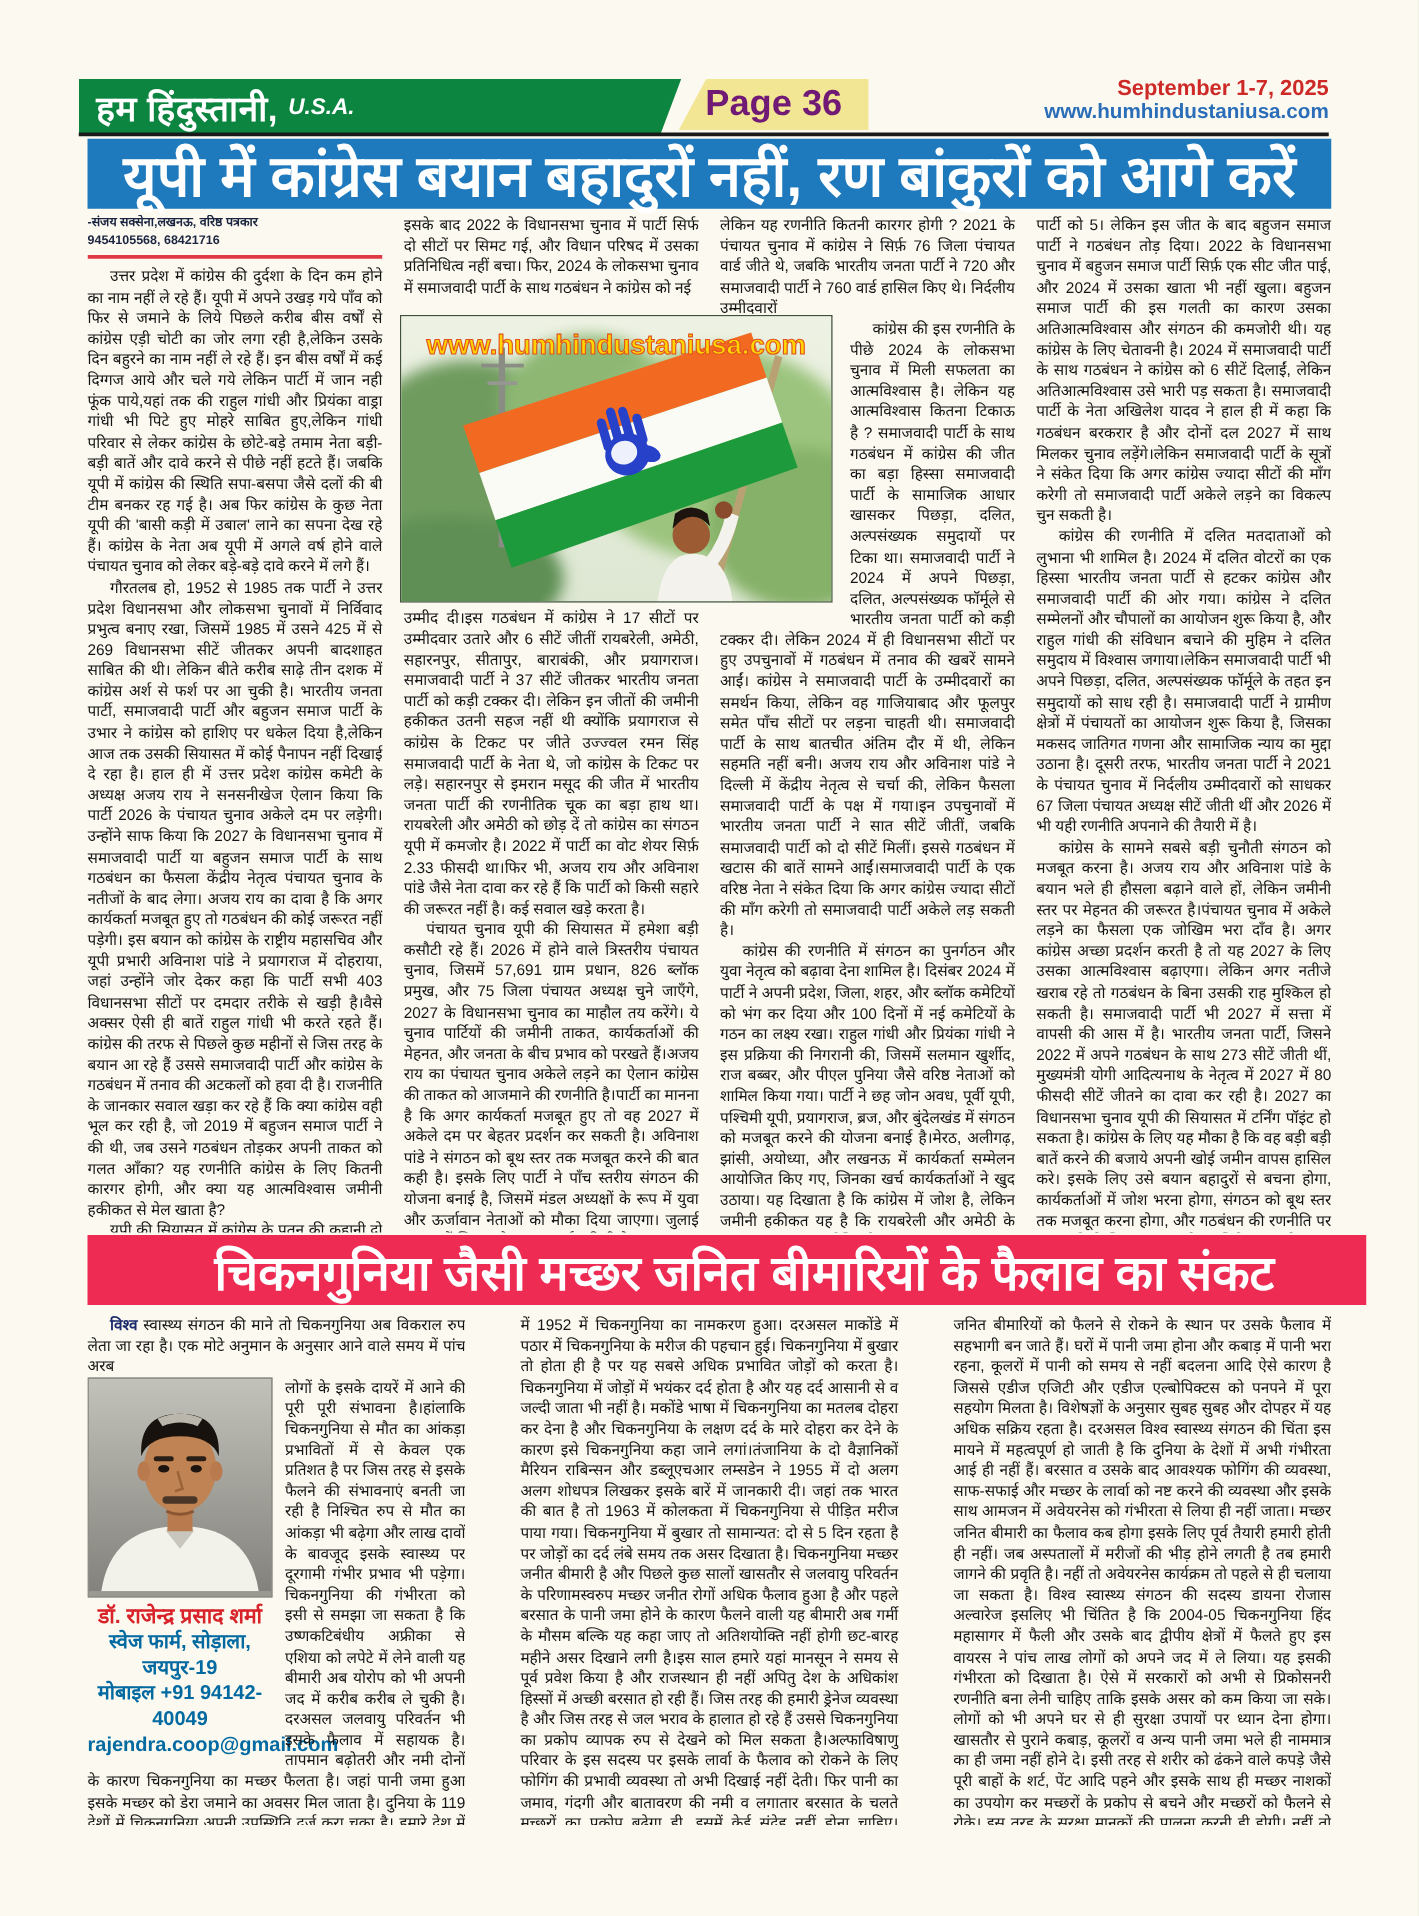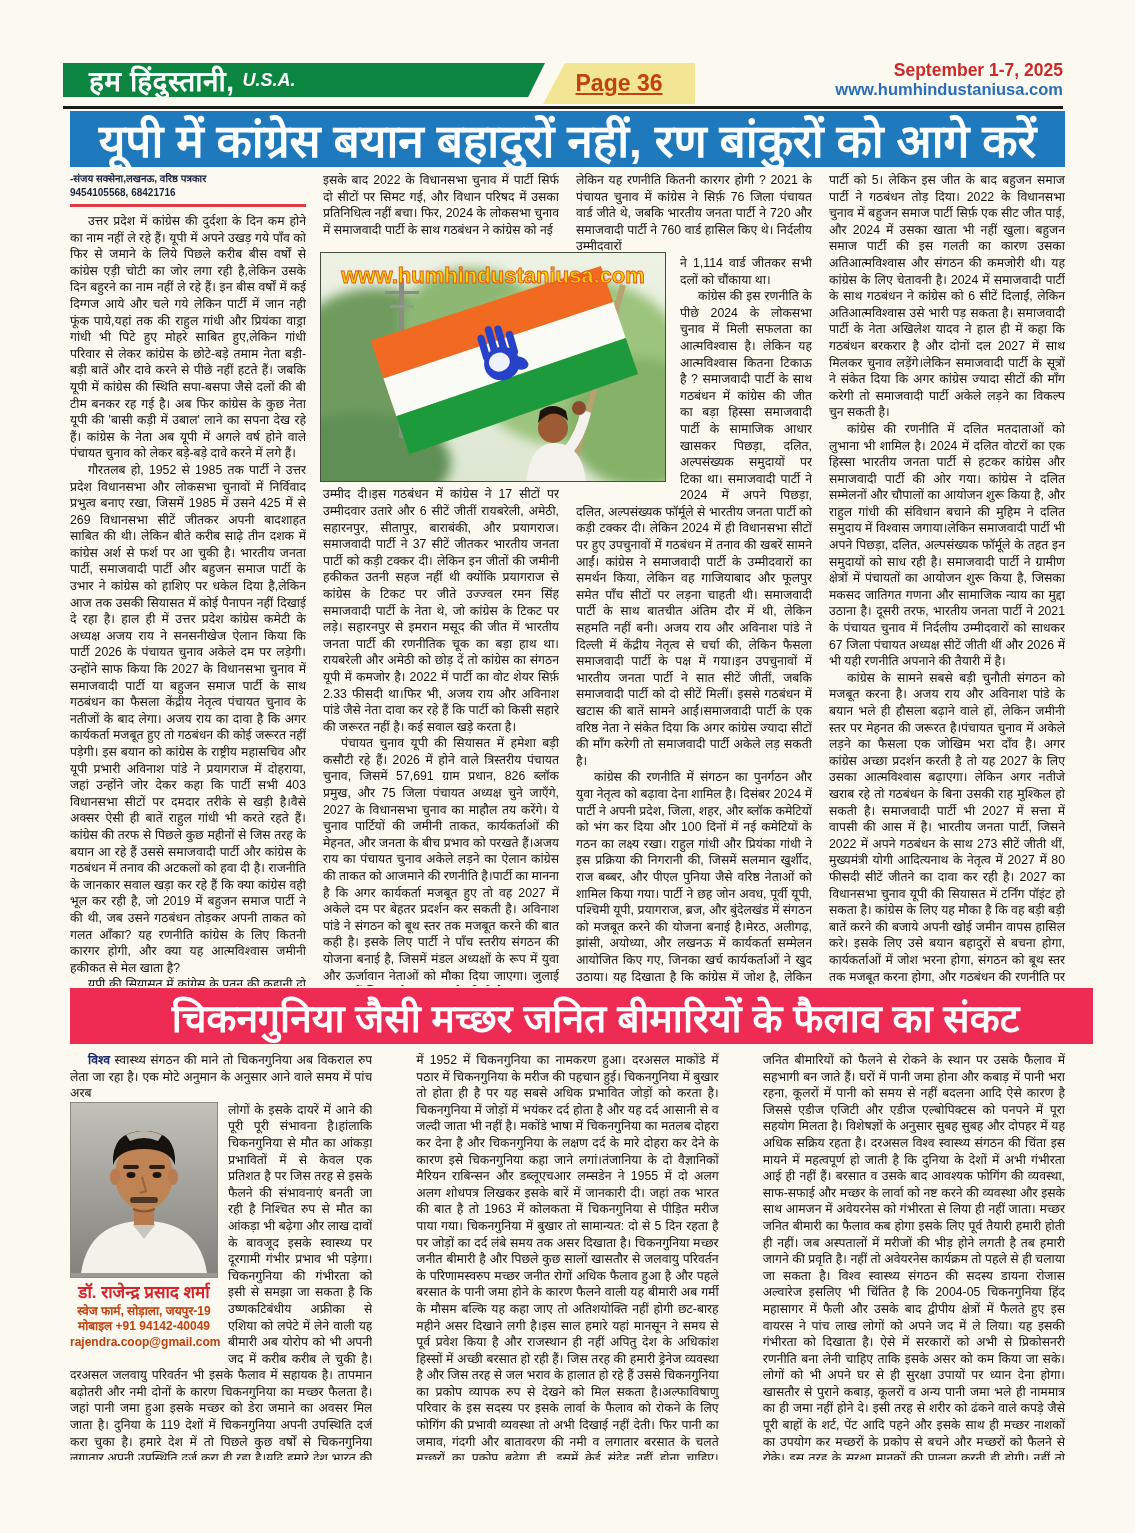--- a/index.html
+++ b/index.html
@@ -1,25 +1,25 @@
 <!DOCTYPE html>
 <html><head>
 <meta charset="utf-8">
 <style>
   html,body{margin:0;padding:0;background:#e8e6da;}
   .page{position:relative;width:1135px;height:1533px;background:#fcfaf0;margin:0 auto;overflow:hidden;
         font-family:"Liberation Sans","DejaVu Sans",sans-serif;color:#141414;}
   
-  .masthead-bar{position:absolute;left:63px;top:63px;width:482px;height:34px;background:#0b8540;
-        clip-path:polygon(0 0,100% 0,96.5% 100%,0 100%);display:flex;align-items:center;padding-left:26px;box-sizing:border-box;}
+  .masthead-bar{position:absolute;left:63px;top:63px;width:482px;height:45px;background:#0b8540;
+        clip-path:polygon(0 0,100% 0,96.5% 100%,0 100%);display:flex;align-items:center;padding-left:14px;box-sizing:border-box;}
   .masthead-name{color:#fff;font-weight:bold;font-size:28px;letter-spacing:.5px;white-space:nowrap;}
   .masthead-usa{color:#fff;font-weight:bold;font-style:italic;font-size:18px;margin-left:8px;}
   .pagebox{position:absolute;left:543px;top:63px;width:152px;height:41px;background:#f2e593;
         clip-path:polygon(22px 0,100% 0,100% 100%,0 100%);display:flex;align-items:center;justify-content:center;}
-  .pagebox span{font-weight:bold;font-size:23px;color:#c2410c;text-decoration:underline;}
+  .pagebox span{font-weight:bold;font-size:29px;color:#701a75;}
   .head-right{position:absolute;right:72px;top:60px;text-align:right;line-height:1.15;}
   .head-date{color:#cd2927;font-weight:bold;font-size:17.5px;}
   .head-url{color:#2a6db8;font-weight:bold;font-size:16.5px;}
   .head-rule{position:absolute;left:63px;top:106px;width:1000px;height:3px;background:#1a1a1a;}
   
   .headline1{position:absolute;left:70px;top:111px;width:995px;height:56px;background:#1e7abd;
         display:flex;align-items:center;justify-content:center;}
   .headline1 span{color:#fff;font-weight:bold;font-size:46px;white-space:nowrap;}
   .headline2{position:absolute;left:70px;top:988px;width:995px;height:56px;background:#ee2b52;
         display:flex;align-items:center;justify-content:center;padding-left:28px;}
@@ -35,21 +35,21 @@
   .byline-rule{height:3px;background:#e03a45;margin:5px 0 6px 0;}
   
   .newsphoto{position:absolute;left:250px;top:80px;width:346px;height:230px;background:#dfe7d5;
         border:1px solid #43503f;box-sizing:border-box;z-index:3;}
   .photo-gap{height:248px;}
   .intrude-spacer{float:left;width:96px;height:238px;margin:0 8px 4px 0;}
   
   .float-card{float:left;width:148px;margin:0 10px 4px 0;}
   .float-card .frame{border:1px solid #8a8a80;background:#9a9992;}
   .cap-name{color:#d8232a;font-weight:bold;font-size:17px;text-align:center;margin-top:5px;line-height:1.2;}
-  .cap-line{color:#c2410c;font-weight:bold;font-size:12px;text-align:center;line-height:1.3;}
+  .cap-line{color:#0369a1;font-weight:bold;font-size:16px;text-align:center;line-height:1.3;}
   .lead-word{font-weight:bold;color:#1b2a6b;}
 </style>
 </head>
 <body>
 
 <div class="page">
 
   <div class="masthead-bar">
     <span class="masthead-name">हम हिंदुस्तानी,</span>
     <span class="masthead-usa">U.S.A.</span>
@@ -144,21 +144,20 @@
         </div>
     </div>
 
     <div class="col">
       <div>
           <p class="para">लेकिन यह रणनीति कितनी कारगर होगी ? 2021 के पंचायत चुनाव में कांग्रेस ने सिर्फ़ 76 जिला पंचायत वार्ड जीते थे, जबकि भारतीय जनता पार्टी ने 720 और समाजवादी पार्टी ने 760 वार्ड हासिल किए थे। निर्दलीय उम्मीदवारों</p>
         </div>
       <div>
         <div class="intrude-spacer"></div>
         <div>
-            <p class="para">ने 1,114 वार्ड जीतकर सभी दलों को चौंकाया था।</p>
             <p class="para ind">कांग्रेस की इस रणनीति के पीछे 2024 के लोकसभा चुनाव में मिली सफलता का आत्मविश्वास है। लेकिन यह आत्मविश्वास कितना टिकाऊ है ? समाजवादी पार्टी के साथ गठबंधन में कांग्रेस की जीत का बड़ा हिस्सा समाजवादी पार्टी के सामाजिक आधार खासकर पिछड़ा, दलित, अल्पसंख्यक समुदायों पर टिका था। समाजवादी पार्टी ने 2024 में अपने पिछड़ा, दलित, अल्पसंख्यक फॉर्मूले से भारतीय जनता पार्टी को कड़ी टक्कर दी। लेकिन 2024 में ही विधानसभा सीटों पर हुए उपचुनावों में गठबंधन में तनाव की खबरें सामने आईं। कांग्रेस ने समाजवादी पार्टी के उम्मीदवारों का समर्थन किया, लेकिन वह गाजियाबाद और फूलपुर समेत पाँच सीटों पर लड़ना चाहती थी। समाजवादी पार्टी के साथ बातचीत अंतिम दौर में थी, लेकिन सहमति नहीं बनी। अजय राय और अविनाश पांडे ने दिल्ली में केंद्रीय नेतृत्व से चर्चा की, लेकिन फैसला समाजवादी पार्टी के पक्ष में गया।इन उपचुनावों में भारतीय जनता पार्टी ने सात सीटें जीतीं, जबकि समाजवादी पार्टी को दो सीटें मिलीं। इससे गठबंधन में खटास की बातें सामने आईं।समाजवादी पार्टी के एक वरिष्ठ नेता ने संकेत दिया कि अगर कांग्रेस ज्यादा सीटों की माँग करेगी तो समाजवादी पार्टी अकेले लड़ सकती है।</p>
             <p class="para ind">कांग्रेस की रणनीति में संगठन का पुनर्गठन और युवा नेतृत्व को बढ़ावा देना शामिल है। दिसंबर 2024 में पार्टी ने अपनी प्रदेश, जिला, शहर, और ब्लॉक कमेटियों को भंग कर दिया और 100 दिनों में नई कमेटियों के गठन का लक्ष्य रखा। राहुल गांधी और प्रियंका गांधी ने इस प्रक्रिया की निगरानी की, जिसमें सलमान खुर्शीद, राज बब्बर, और पीएल पुनिया जैसे वरिष्ठ नेताओं को शामिल किया गया। पार्टी ने छह जोन अवध, पूर्वी यूपी, पश्चिमी यूपी, प्रयागराज, ब्रज, और बुंदेलखंड में संगठन को मजबूत करने की योजना बनाई है।मेरठ, अलीगढ़, झांसी, अयोध्या, और लखनऊ में कार्यकर्ता सम्मेलन आयोजित किए गए, जिनका खर्च कार्यकर्ताओं ने खुद उठाया। यह दिखाता है कि कांग्रेस में जोश है, लेकिन जमीनी हकीकत यह है कि रायबरेली और अमेठी के बाहर उसका प्रभाव सीमित है।</p>
           </div>
       </div>
     </div>
 
     <div class="col">
       <div>
           <p class="para">पार्टी को 5। लेकिन इस जीत के बाद बहुजन समाज पार्टी ने गठबंधन तोड़ दिया। 2022 के विधानसभा चुनाव में बहुजन समाज पार्टी सिर्फ़ एक सीट जीत पाई, और 2024 में उसका खाता भी नहीं खुला। बहुजन समाज पार्टी की इस गलती का कारण उसका अतिआत्मविश्वास और संगठन की कमजोरी थी। यह कांग्रेस के लिए चेतावनी है। 2024 में समाजवादी पार्टी के साथ गठबंधन ने कांग्रेस को 6 सीटें दिलाईं, लेकिन अतिआत्मविश्वास उसे भारी पड़ सकता है। समाजवादी पार्टी के नेता अखिलेश यादव ने हाल ही में कहा कि गठबंधन बरकरार है और दोनों दल 2027 में साथ मिलकर चुनाव लड़ेंगे।लेकिन समाजवादी पार्टी के सूत्रों ने संकेत दिया कि अगर कांग्रेस ज्यादा सीटों की माँग करेगी तो समाजवादी पार्टी अकेले लड़ने का विकल्प चुन सकती है।</p>
           <p class="para ind">कांग्रेस की रणनीति में दलित मतदाताओं को लुभाना भी शामिल है। 2024 में दलित वोटरों का एक हिस्सा भारतीय जनता पार्टी से हटकर कांग्रेस और समाजवादी पार्टी की ओर गया। कांग्रेस ने दलित सम्मेलनों और चौपालों का आयोजन शुरू किया है, और राहुल गांधी की संविधान बचाने की मुहिम ने दलित समुदाय में विश्वास जगाया।लेकिन समाजवादी पार्टी भी अपने पिछड़ा, दलित, अल्पसंख्यक फॉर्मूले के तहत इन समुदायों को साध रही है। समाजवादी पार्टी ने ग्रामीण क्षेत्रों में पंचायतों का आयोजन शुरू किया है, जिसका मकसद जातिगत गणना और सामाजिक न्याय का मुद्दा उठाना है। दूसरी तरफ, भारतीय जनता पार्टी ने 2021 के पंचायत चुनाव में निर्दलीय उम्मीदवारों को साधकर 67 जिला पंचायत अध्यक्ष सीटें जीती थीं और 2026 में भी यही रणनीति अपनाने की तैयारी में है।</p>

